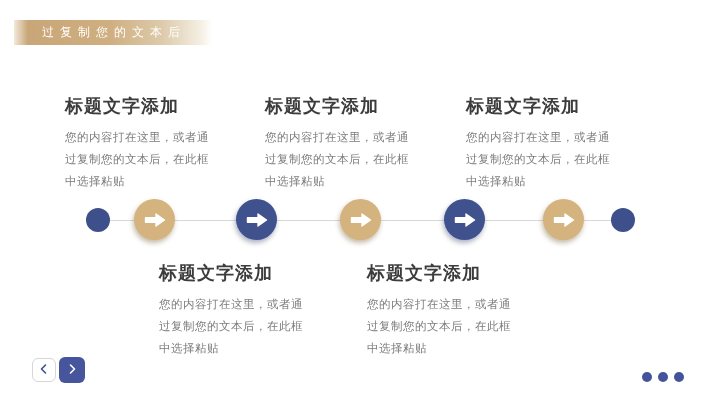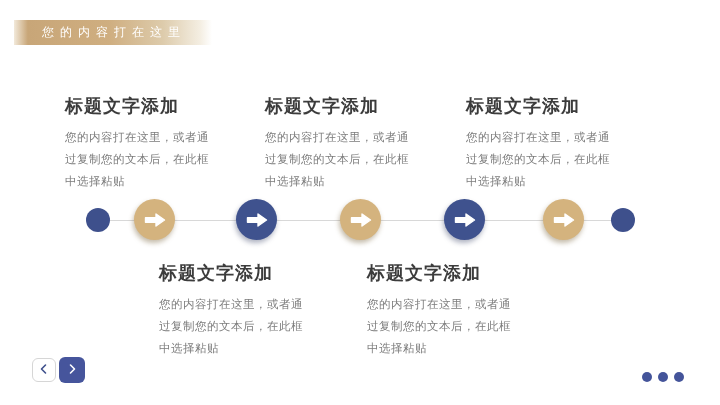--- a/index.html
+++ b/index.html
@@ -45,21 +45,21 @@
 
   
   .pagedots{position:absolute;left:642px;top:372px;display:flex;gap:6px;}
   .pagedots .pd{width:10px;height:10px;border-radius:50%;background:#44549a;}
 </style>
 </head>
 <body>
 
 <div class="slide">
 
-  <div class="banner">您的内容打在这里</div>
+  <div class="banner">过复制您的文本后</div>
 
   <div class="block tb tb1">
     <h3>标题文字添加</h3>
     <div class="line">您的内容打在这里，或者通</div>
     <div class="line">过复制您的文本后，在此框</div>
     <div class="line">中选择粘贴</div>
   </div>
   <div class="block tb tb2">
     <h3>标题文字添加</h3>
     <div class="line">您的内容打在这里，或者通</div>

